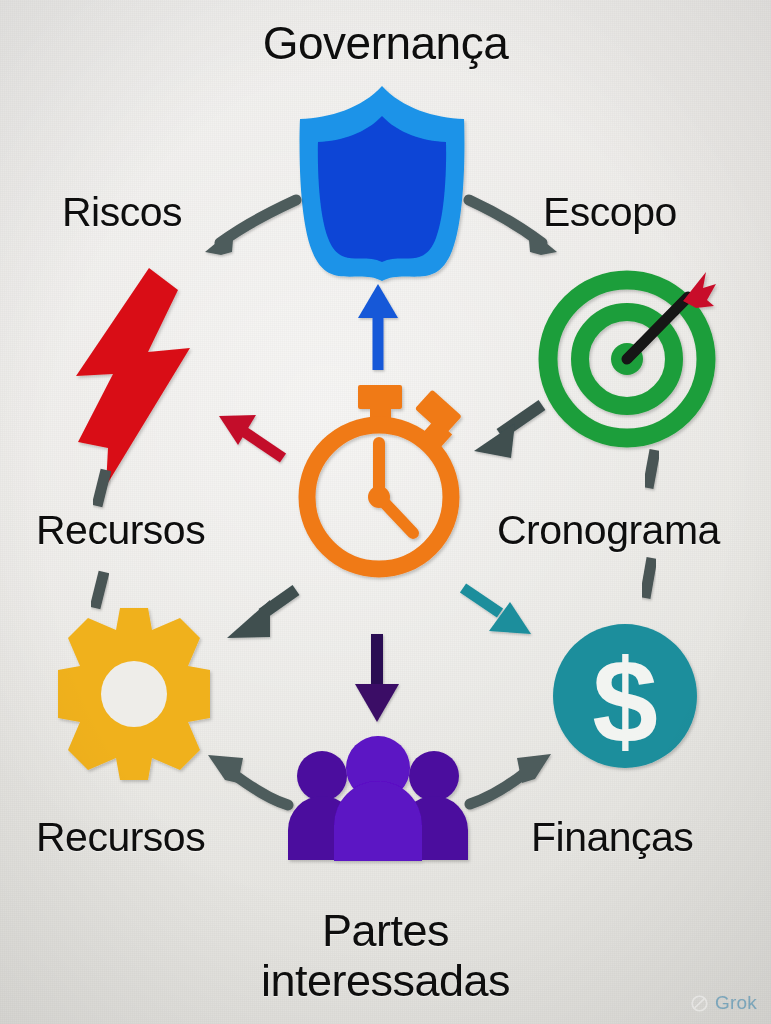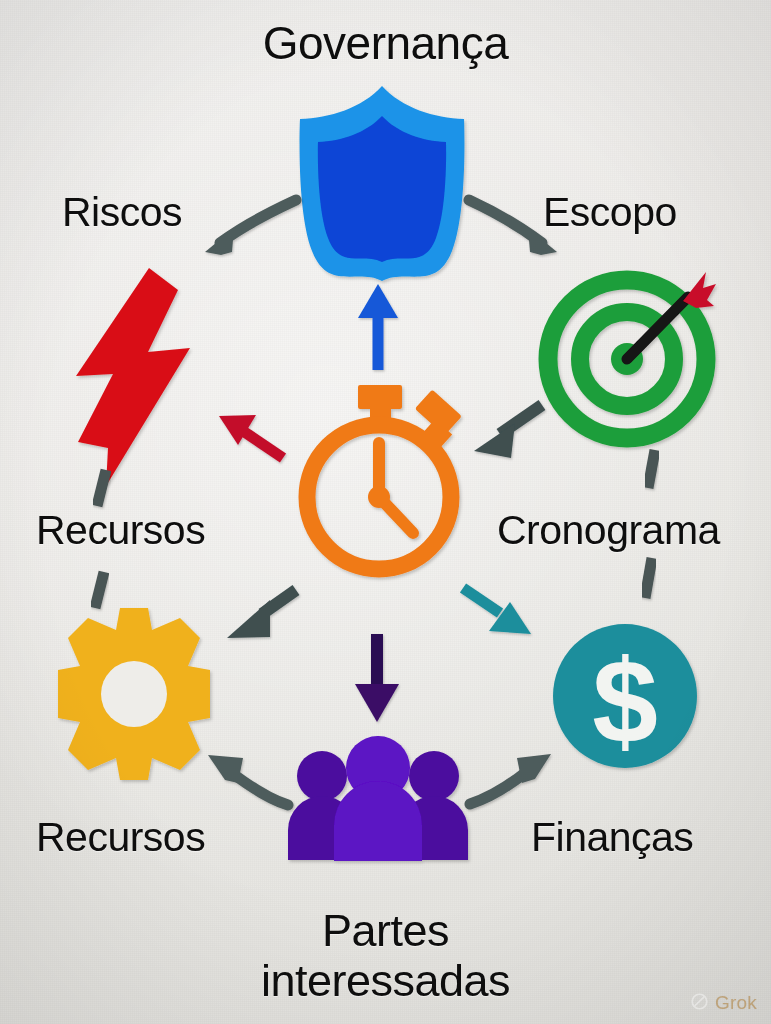--- a/index.html
+++ b/index.html
@@ -69,24 +69,24 @@
     width: 771px;
     height: 1024px;
     overflow: visible;
   }
 
   .watermark {
     position: absolute;
     right: 14px;
     bottom: 10px;
     display: flex;
-    align-items: flex-start;
+    align-items: center;
     gap: 6px;
     opacity: 0.42;
-    color: #a16207;
+    color: #0369a1;
     font-size: 19px;
     font-family: "Liberation Sans", sans-serif;
     text-shadow: 0 0 2px rgba(0,0,0,0.12);
   }
   .watermark .wm-text { letter-spacing: 0.2px; }
 </style>
 </head>
 <body>
 
 <div id="stage">

